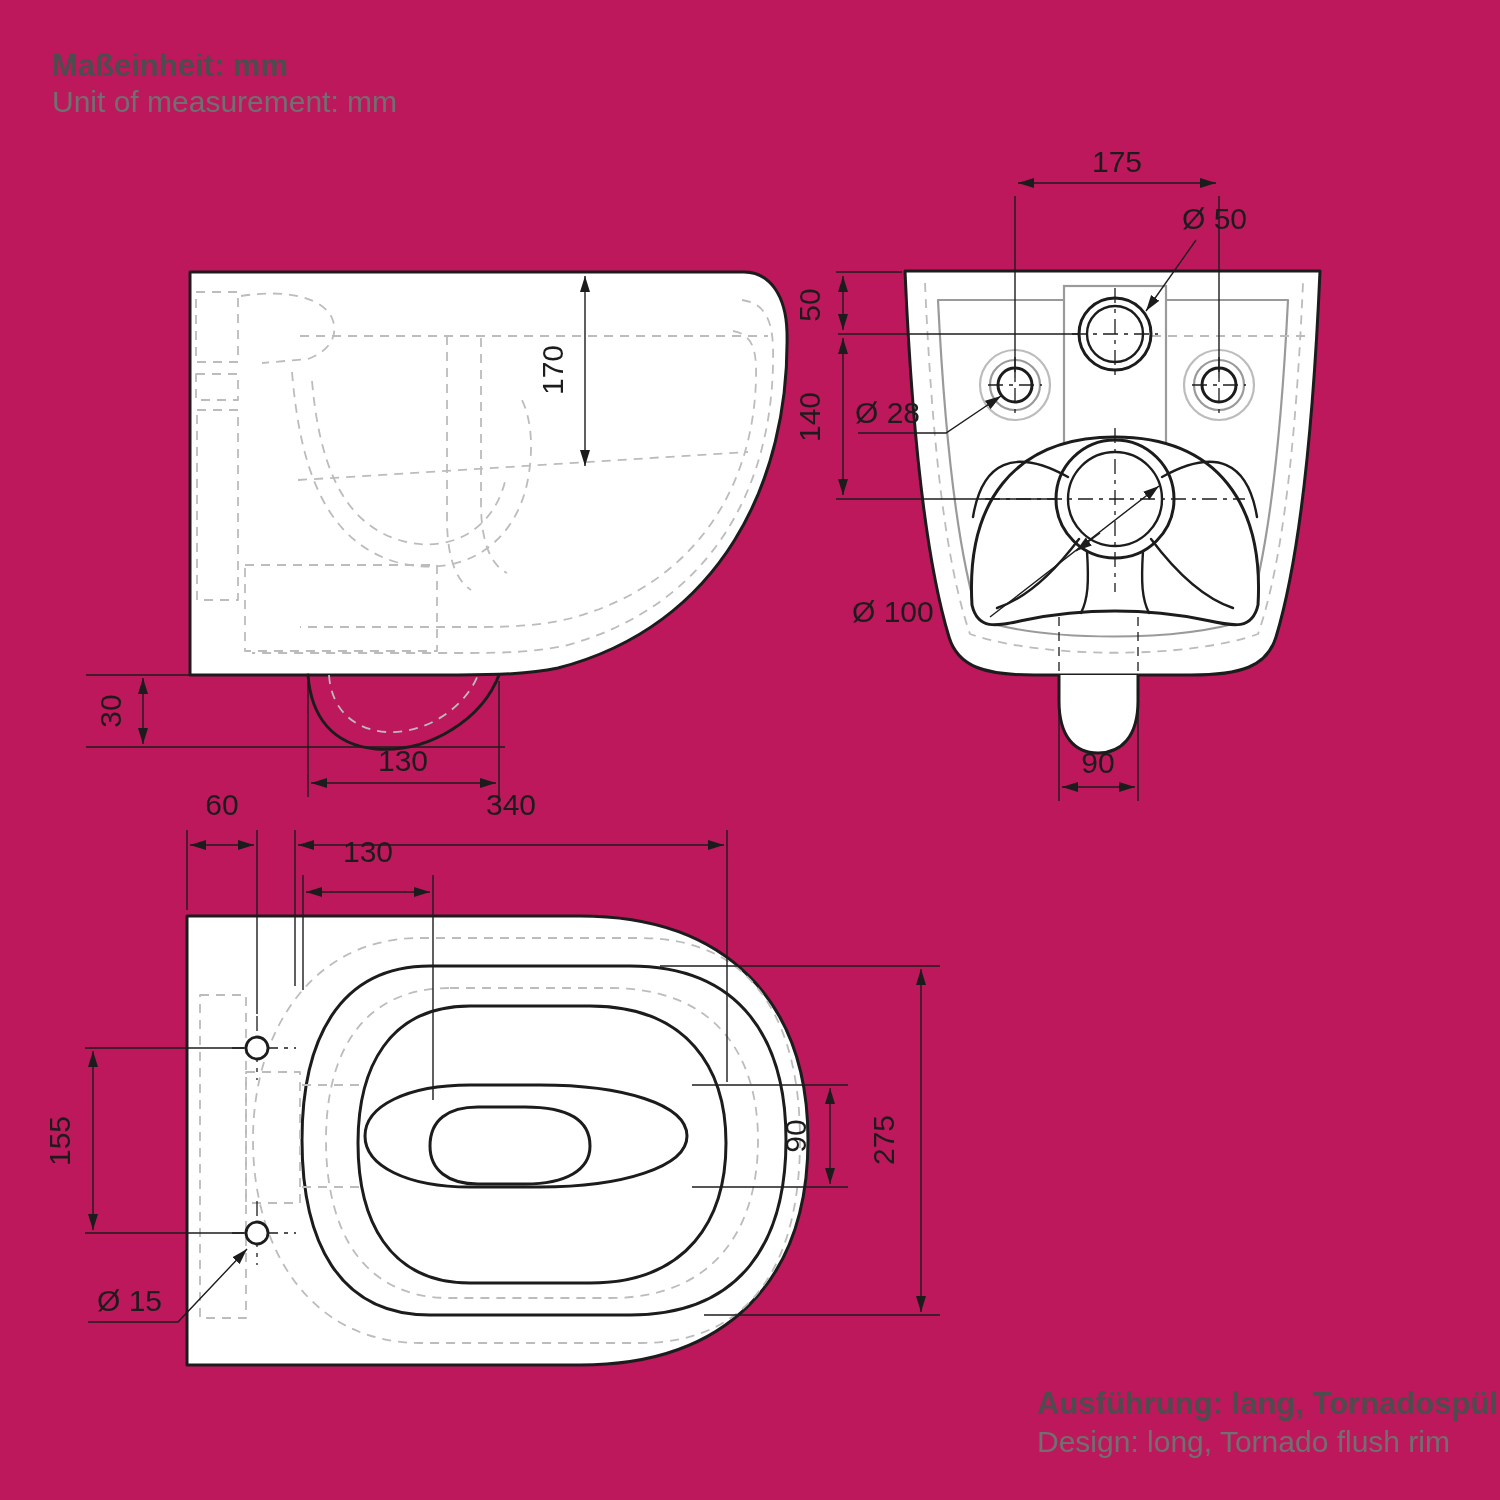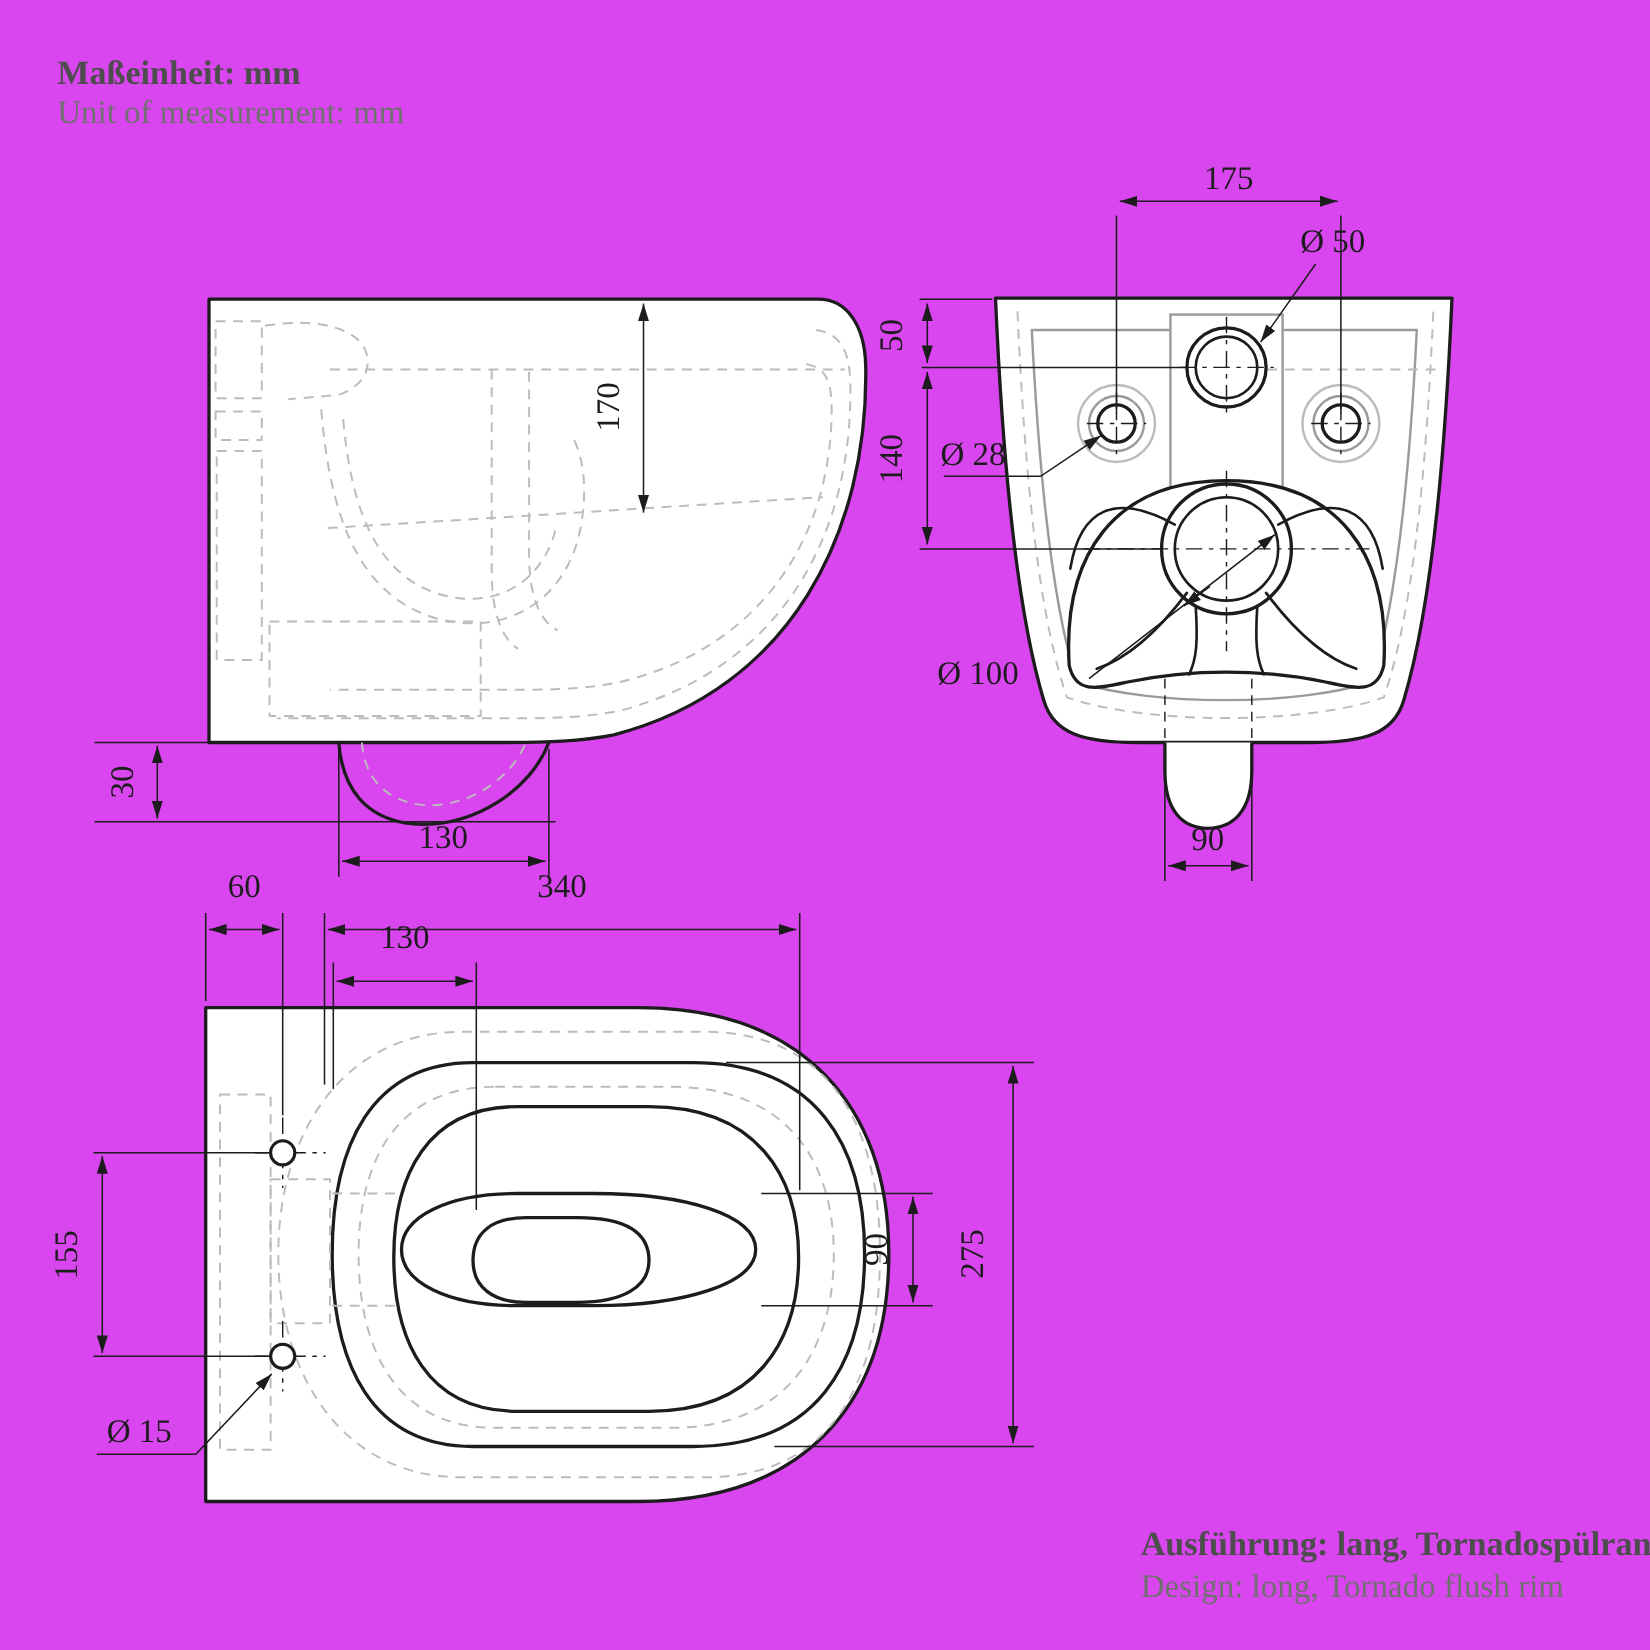--- a/index.html
+++ b/index.html
@@ -1,17 +1,17 @@
 <!DOCTYPE html>
 <html><head>
 <meta charset="utf-8">
 <style>
   html,body{margin:0;padding:0;background:#fff;}
-  .stage{position:relative;width:1500px;height:1500px;background:#d946ef;overflow:hidden;
-         font-family:Liberation Serif, serif;}
+  .stage{position:relative;width:1500px;height:1500px;background:#be185d;overflow:hidden;
+         font-family:Liberation Sans, sans-serif;}
   svg{position:absolute;left:0;top:0;}
   .ink-thick{fill:none;stroke:#1c1c1c;stroke-width:3;stroke-linecap:round;stroke-linejoin:round;}
   .ink-fill{fill:#ffffff;stroke:#1c1c1c;stroke-width:3;stroke-linejoin:round;}
   .ink-med{fill:none;stroke:#1c1c1c;stroke-width:2.4;stroke-linecap:round;}
   .ink-thin{fill:none;stroke:#1c1c1c;stroke-width:1.4;}
   .ink-dash{fill:none;stroke:#1c1c1c;stroke-width:1.3;stroke-dasharray:15 6 4 6;}
   .ink-dash2{fill:none;stroke:#1c1c1c;stroke-width:1.3;stroke-dasharray:9 6;}
   .gray-solid{fill:none;stroke:#9a9a9a;stroke-width:2.2;stroke-linejoin:round;}
   .gray-rect{fill:#ffffff;stroke:#9a9a9a;stroke-width:2.2;}
   .gray-ring1{fill:none;stroke:#9a9a9a;stroke-width:2.2;}

